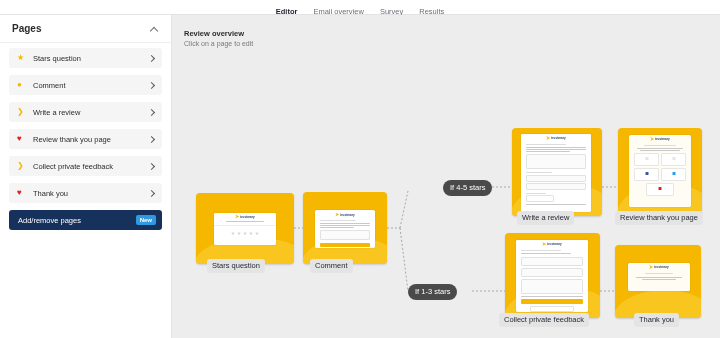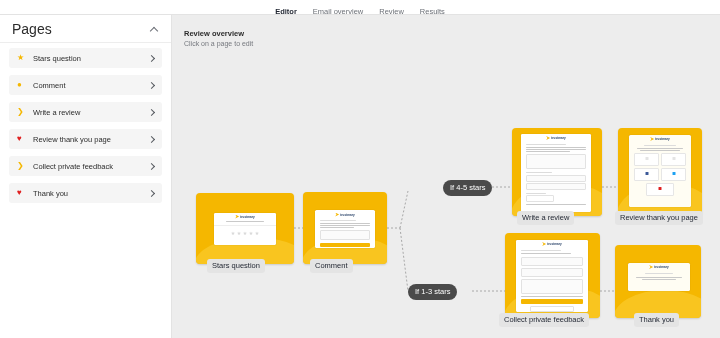--- a/index.html
+++ b/index.html
@@ -31,21 +31,21 @@
   .sidebar{
     position:absolute;left:0;top:15px;width:172px;height:323px;
     background:#ffffff;border-right:1px solid #e3e3e3;
     box-sizing:border-box;
   }
   .pages-head{
     display:flex;align-items:center;justify-content:space-between;
     height:28px;padding:0 12px;border-bottom:1px solid #ededed;
     box-sizing:border-box;
   }
-  .pages-title{font-size:14px;font-weight:normal;color:#2c2c2c;}
+  .pages-title{font-size:10px;font-weight:bold;color:#2c2c2c;}
   .chev-up{
     width:9px;height:9px;position:relative;cursor:pointer;
   }
   .chev-up:before{
     content:"";position:absolute;left:1px;top:3.5px;
     width:5px;height:5px;border-left:1.2px solid #6b6f76;border-top:1.2px solid #6b6f76;
     transform:rotate(45deg);
   }
   .page-list{padding:5px 9px 0 9px;}
   .page-item{
@@ -132,21 +132,21 @@
   }
 </style>
 </head>
 <body>
 
 <div class="app">
 
   <div class="topbar">
     <div class="tab active">Editor</div>
     <div class="tab">Email overview</div>
-    <div class="tab">Review</div>
+    <div class="tab">Survey</div>
     <div class="tab">Results</div>
   </div>
 
   <div class="sidebar">
     <div class="pages-head">
       <div class="pages-title">Pages</div>
       <div class="chev-up"></div>
     </div>
 
     <div class="page-list">
@@ -181,20 +181,24 @@
         <span class="chev-r"></span>
       </div>
 
       <div class="page-item">
         <span class="page-ico" style="color:#e02020">♥</span>
         <span class="page-label">Thank you</span>
         <span class="chev-r"></span>
       </div>
     </div>
 
+    <div class="addremove">
+      <span class="addremove-label">Add/remove pages</span>
+      <span class="new-badge">New</span>
+    </div>
   </div>
 
   <div class="canvas">
 
     <div class="ov-title">Review overview</div>
     <div class="ov-sub">Click on a page to edit</div>
 
     <svg class="links">
       <g stroke="#a8a8a8" stroke-width="1" stroke-dasharray="2 2" fill="none">
 

